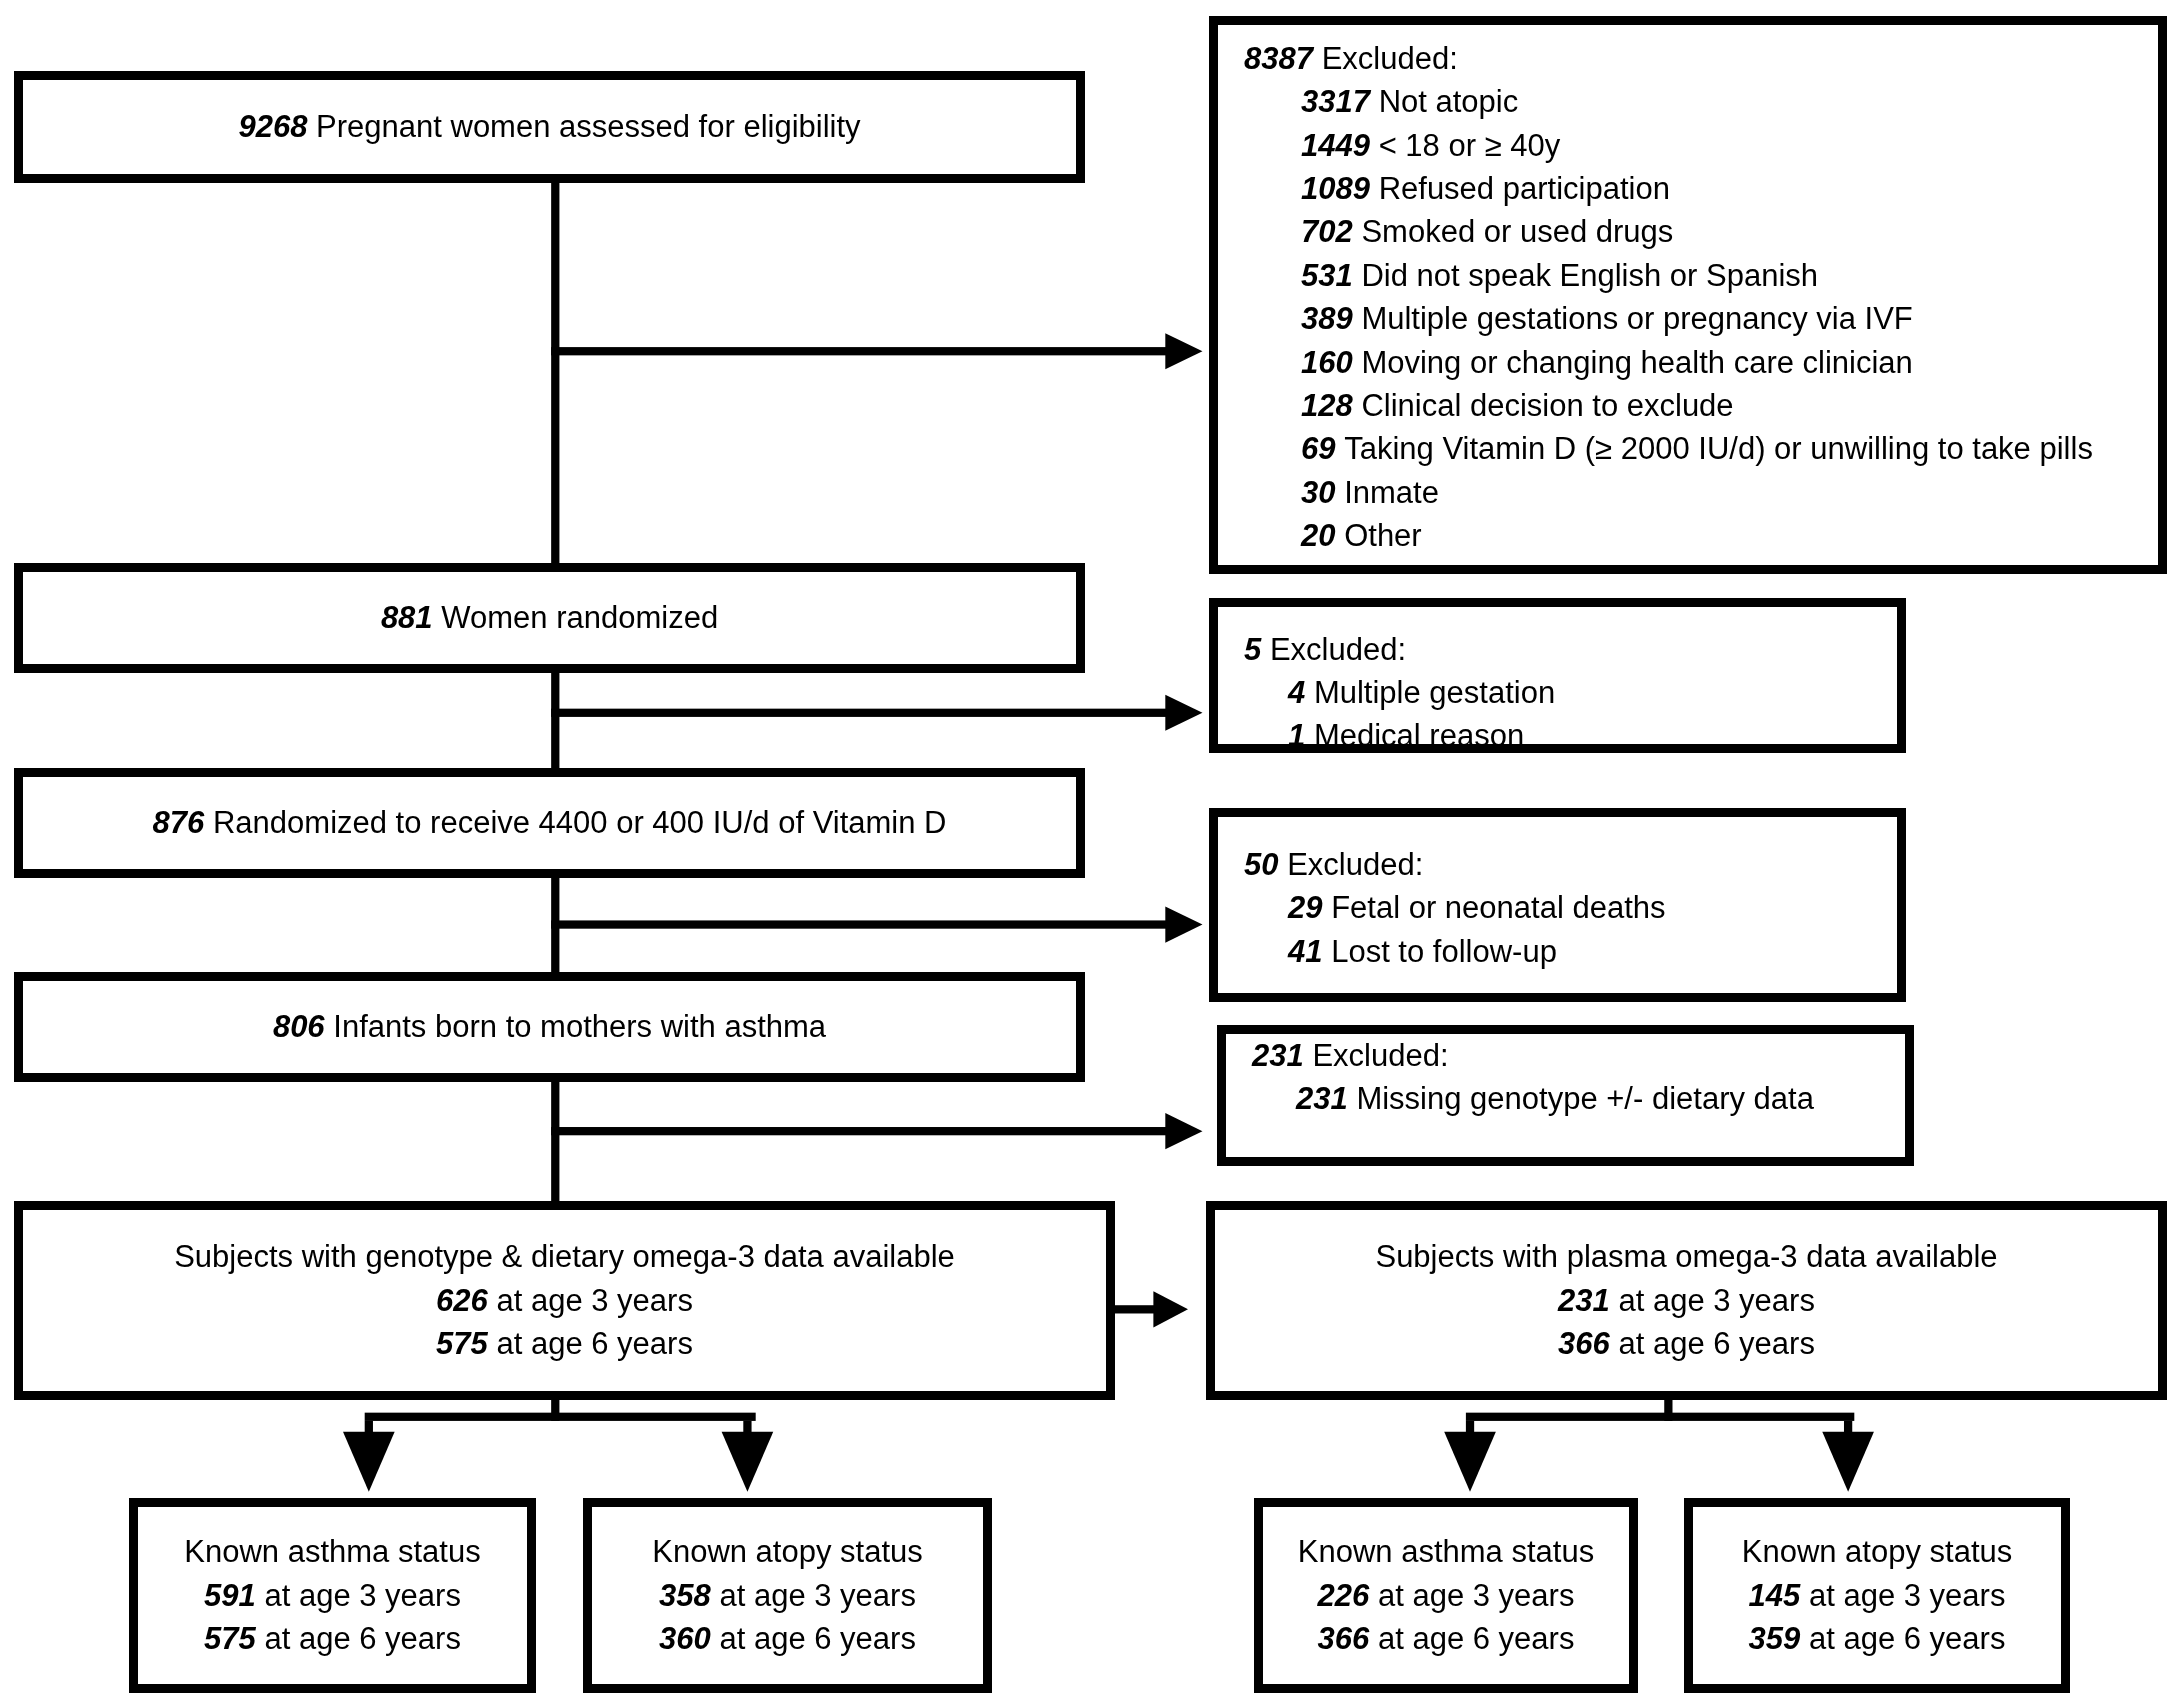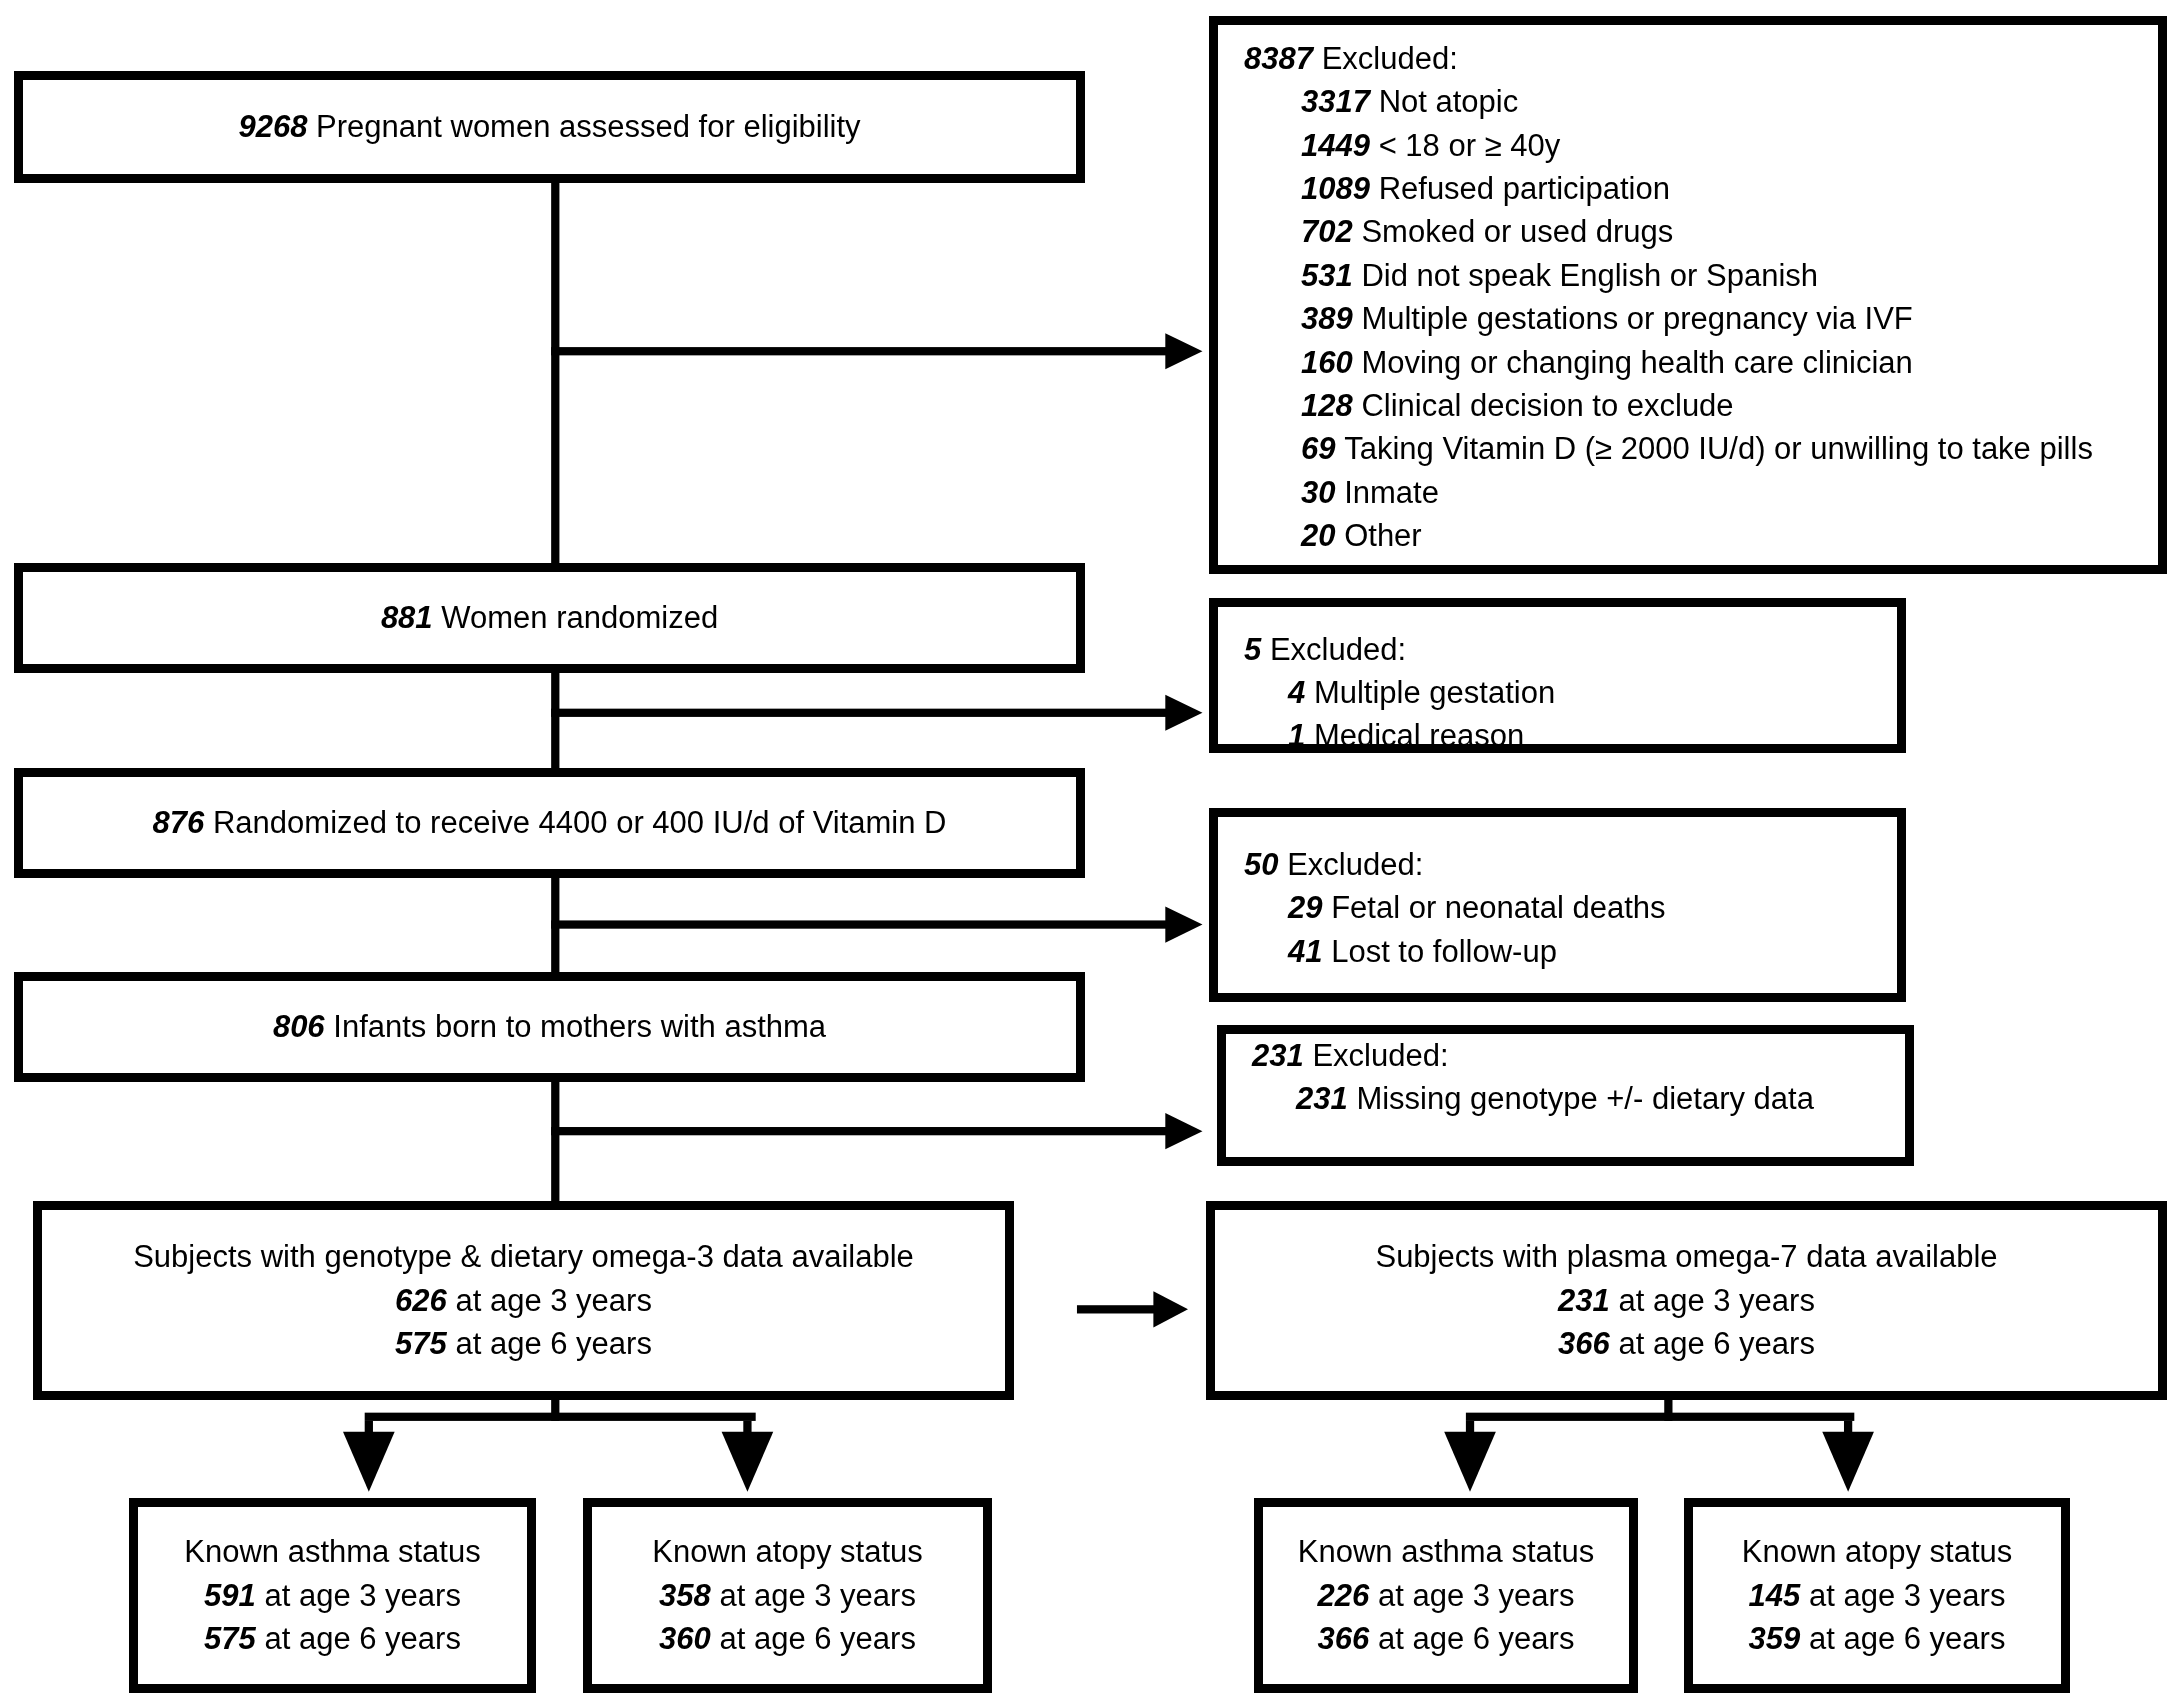--- a/index.html
+++ b/index.html
@@ -20,21 +20,21 @@
   .num{font-weight:bold;margin-right:0.28em;font-style:italic;}
   .excl{justify-content:flex-start;align-items:flex-start;text-align:left;
         padding-left:26px;padding-right:15.5px;}
   .excl .item{padding-left:57px;}
   .excl-sm .item{padding-left:44px;}
 
   #box-eligibility{left:14px;top:71px;width:1071px;height:112px;}
   #box-randomized{left:14px;top:563px;width:1071px;height:110px;text-align:right;}
   #box-vitd{left:14px;top:768px;width:1071px;height:110px;}
   #box-infants{left:14px;top:972px;width:1071px;height:110px;}
-  #box-genotype{left:14px;top:1201px;width:981px;height:199px;margin-left:19px;}
+  #box-genotype{left:14px;top:1201px;width:1101px;height:199px;}
   #box-plasma{left:1206px;top:1201px;width:961px;height:199px;}
 
   #box-excl-screening{left:1209px;top:15.5px;width:958px;height:558px;padding-top:12.4px;}
   #box-excl-post{left:1209px;top:598px;width:697px;height:155px;padding-top:20.7px;}
   #box-excl-births{left:1209px;top:808px;width:697px;height:194px;padding-top:26px;}
   #box-excl-missing{left:1209px;top:1025px;width:697px;height:141px;padding-top:0;margin-left:8px;}
 
   #box-outcome-0{left:129px;top:1498px;width:407px;height:195px;}
   #box-outcome-1{left:583px;top:1498px;width:409px;height:195px;}
   #box-outcome-2{left:1254px;top:1498px;width:384px;height:195px;}
@@ -100,21 +100,21 @@
     <div class="line"><span class="num">806</span><span>Infants born to mothers with asthma</span></div>
   </div>
 
   <div class="box center" id="box-genotype">
     <div class="line">Subjects with genotype &amp; dietary omega-3 data available</div>
     <div class="line"><span class="num">626</span><span>at age 3 years</span></div>
     <div class="line"><span class="num">575</span><span>at age 6 years</span></div>
   </div>
 
   <div class="box center" id="box-plasma">
-    <div class="line">Subjects with plasma omega-7 data available</div>
+    <div class="line">Subjects with plasma omega-3 data available</div>
     <div class="line"><span class="num">231</span><span>at age 3 years</span></div>
     <div class="line"><span class="num">366</span><span>at age 6 years</span></div>
   </div>
 
   <div class="box excl" id="box-excl-screening">
     <div class="line"><span class="num">8387</span><span>Excluded:</span></div>
     <div class="line item"><span class="num">3317</span><span>Not atopic</span></div>
     <div class="line item"><span class="num">1449</span><span>&lt; 18 or ≥ 40y</span></div>
     <div class="line item"><span class="num">1089</span><span>Refused participation</span></div>
     <div class="line item"><span class="num">702</span><span>Smoked or used drugs</span></div>

